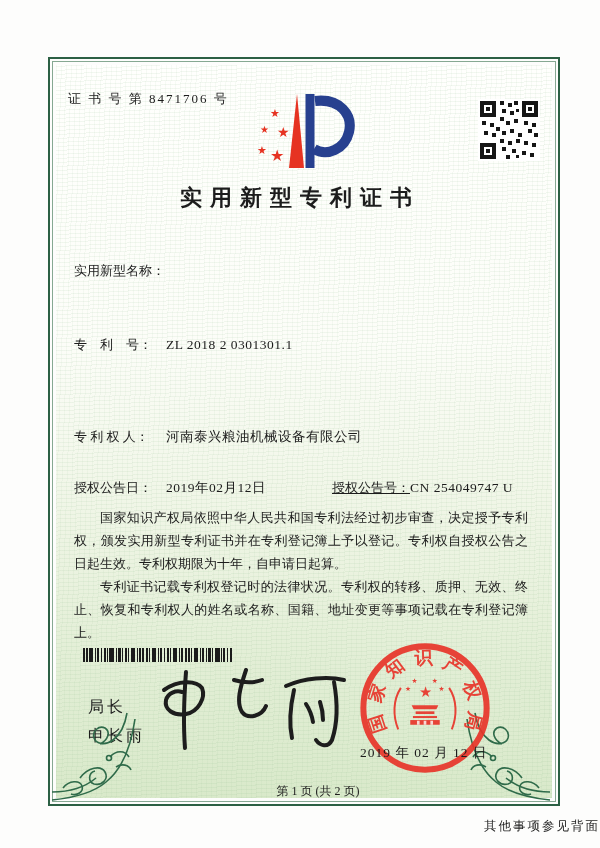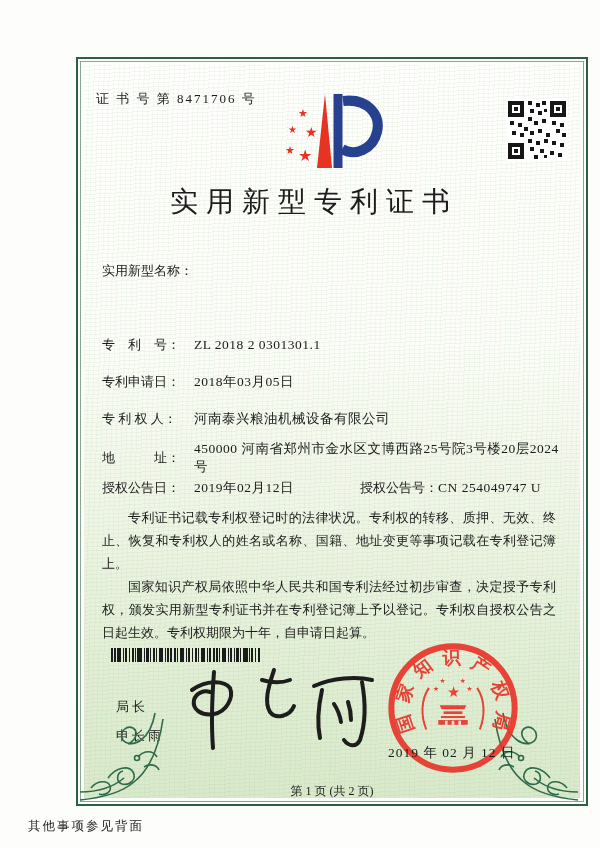--- a/index.html
+++ b/index.html
@@ -1,68 +1,68 @@
 <!DOCTYPE html>
 <html><head>
 <meta charset="utf-8">
 <style>
   * { margin:0; padding:0; box-sizing:border-box; }
   body { width:600px; height:848px; background:#fdfdfc; position:relative;
          font-family:"Liberation Serif","DejaVu Serif",serif; color:#1c1c1c; overflow:hidden; }
-  .page { position:absolute; inset:0;margin-left:28px; }
+  .page { position:absolute; inset:0; }
 
   
   .frame { position:absolute; left:48px; top:57px; width:512px; height:749px;
            border:2px solid #2c6044; }
   .frame-inner { position:absolute; inset:2px; border:1px solid #86a892; }
   .bg { position:absolute; inset:3px;
         background:
           repeating-linear-gradient(92deg, rgba(130,180,130,.07) 0 1px, transparent 1px 5px),
           repeating-linear-gradient(-3deg, rgba(130,180,130,.10) 0 1px, transparent 1px 4px),
           linear-gradient(180deg,#fffffd 0%,#fcfdf8 38%,#eff5e5 62%,#e2eed5 82%,#d9e9ca 100%); }
 
   .corner { position:absolute; z-index:2; }
   .corner.bl { left:50px; top:707px; }
   .corner.br { left:456px; top:707px; transform:scaleX(-1); }
 
   
   .cert-no { position:absolute; left:68px; top:90px; font-size:13px; letter-spacing:2px; }
   .logo { position:absolute; left:256px; top:88px; }
   .qr { position:absolute; left:478px; top:99px; }
   .title { position:absolute; left:0; top:183px; width:100%; text-align:center;
-           font-size:28px; font-weight:normal; letter-spacing:8px; }
+           font-size:22px; font-weight:bold; letter-spacing:8px; }
 
   
   .row { position:absolute; left:74px; display:flex; align-items:center;
          font-size:13.5px; line-height:18px; }
   .lbl { flex:none; width:92px; font-size:13px; white-space:pre; }
   .val { letter-spacing:.5px; }
   .val.addr { width:366px; word-break:break-all; }
-  .lbl2 { font-size:13px; margin-left:66px; white-space:pre; }
+  .lbl2 { font-size:13px; margin-left:66px; white-space:pre;text-decoration:underline; }
 
   
   .paras { position:absolute; left:74px; top:506px; width:454px;
            font-size:13px; line-height:23px; text-align:justify; }
   .paras p { text-indent:2em; }
 
   
   .barcode { position:absolute; left:83px; top:648px; width:150px; height:14px;
              background:
                repeating-linear-gradient(90deg,#1b1b1b 0 1px,transparent 1px 3px),
                repeating-linear-gradient(90deg,#1b1b1b 0 2px,transparent 2px 7px),
                repeating-linear-gradient(90deg,transparent 0 4px,#1b1b1b 4px 5px,transparent 5px 11px); }
-  .director { position:absolute; left:88px; top:692px; font-size:13px; line-height:29px; letter-spacing:3px; }
+  .director { position:absolute; left:88px; top:692px; font-size:16px; line-height:29px; letter-spacing:3px; }
   .sig { position:absolute; left:148px; top:660px; z-index:2; }
 
   .seal { position:absolute; left:358px; top:641px; width:134px; height:134px; z-index:3; opacity:.92; }
   .seal-date { position:absolute; left:360px; top:744px; width:148px; text-align:left;
                font-size:13.5px; letter-spacing:1px; z-index:4; }
 
   .page-num { position:absolute; left:0; top:783px; width:100%; text-align:center; font-size:12px; z-index:2;padding-left:36px; }
-  .back-note { position:absolute; left:0; top:818px; width:100%; text-align:left; font-size:12.5px; letter-spacing:2px; }
+  .back-note { position:absolute; left:0; top:818px; width:100%; text-align:right; font-size:12.5px; letter-spacing:2px; }
 </style>
 </head>
 <body>
 
 <div class="page">
 
   <div class="frame">
     <div class="frame-inner">
       <div class="bg"></div>
     </div>
@@ -155,42 +155,34 @@
 
   <div class="title">实用新型专利证书</div>
 
   <div class="row" style="top:262px">
     <span class="lbl">实用新型名称：</span>
   </div>
   <div class="row" style="top:336px">
     <span class="lbl">专　利　号：</span>
     <span class="val">ZL 2018 2 0301301.1</span>
   </div>
-  <div class="row" style="top:373px">
-    <span class="lbl">专利申请日：</span>
-    <span class="val">2018年03月05日</span>
-  </div>
-  <div class="row" style="top:410px">
+  <div class="row" style="top:428px">
     <span class="lbl">专 利 权 人：</span>
     <span class="val">河南泰兴粮油机械设备有限公司</span>
-  </div>
-  <div class="row" style="top:440px">
-    <span class="lbl">地　　　址：</span>
-    <span class="val addr">450000 河南省郑州市金水区文博西路25号院3号楼20层2024号</span>
   </div>
   <div class="row" style="top:479px">
     <span class="lbl">授权公告日：</span>
     <span class="val">2019年02月12日</span>
     <span class="lbl2">授权公告号：</span>
     <span class="val">CN 254049747 U</span>
   </div>
 
   <div class="paras">
+    <p>国家知识产权局依照中华人民共和国专利法经过初步审查，决定授予专利权，颁发实用新型专利证书并在专利登记簿上予以登记。专利权自授权公告之日起生效。专利权期限为十年，自申请日起算。</p>
     <p>专利证书记载专利权登记时的法律状况。专利权的转移、质押、无效、终止、恢复和专利权人的姓名或名称、国籍、地址变更等事项记载在专利登记簿上。</p>
-    <p>国家知识产权局依照中华人民共和国专利法经过初步审查，决定授予专利权，颁发实用新型专利证书并在专利登记簿上予以登记。专利权自授权公告之日起生效。专利权期限为十年，自申请日起算。</p>
   </div>
 
   <div class="barcode"></div>
 
   <div class="director">
     <div>局长</div>
     <div>申长雨</div>
   </div>
 
   <svg class="sig" width="200" height="98" viewBox="0 0 200 98">

